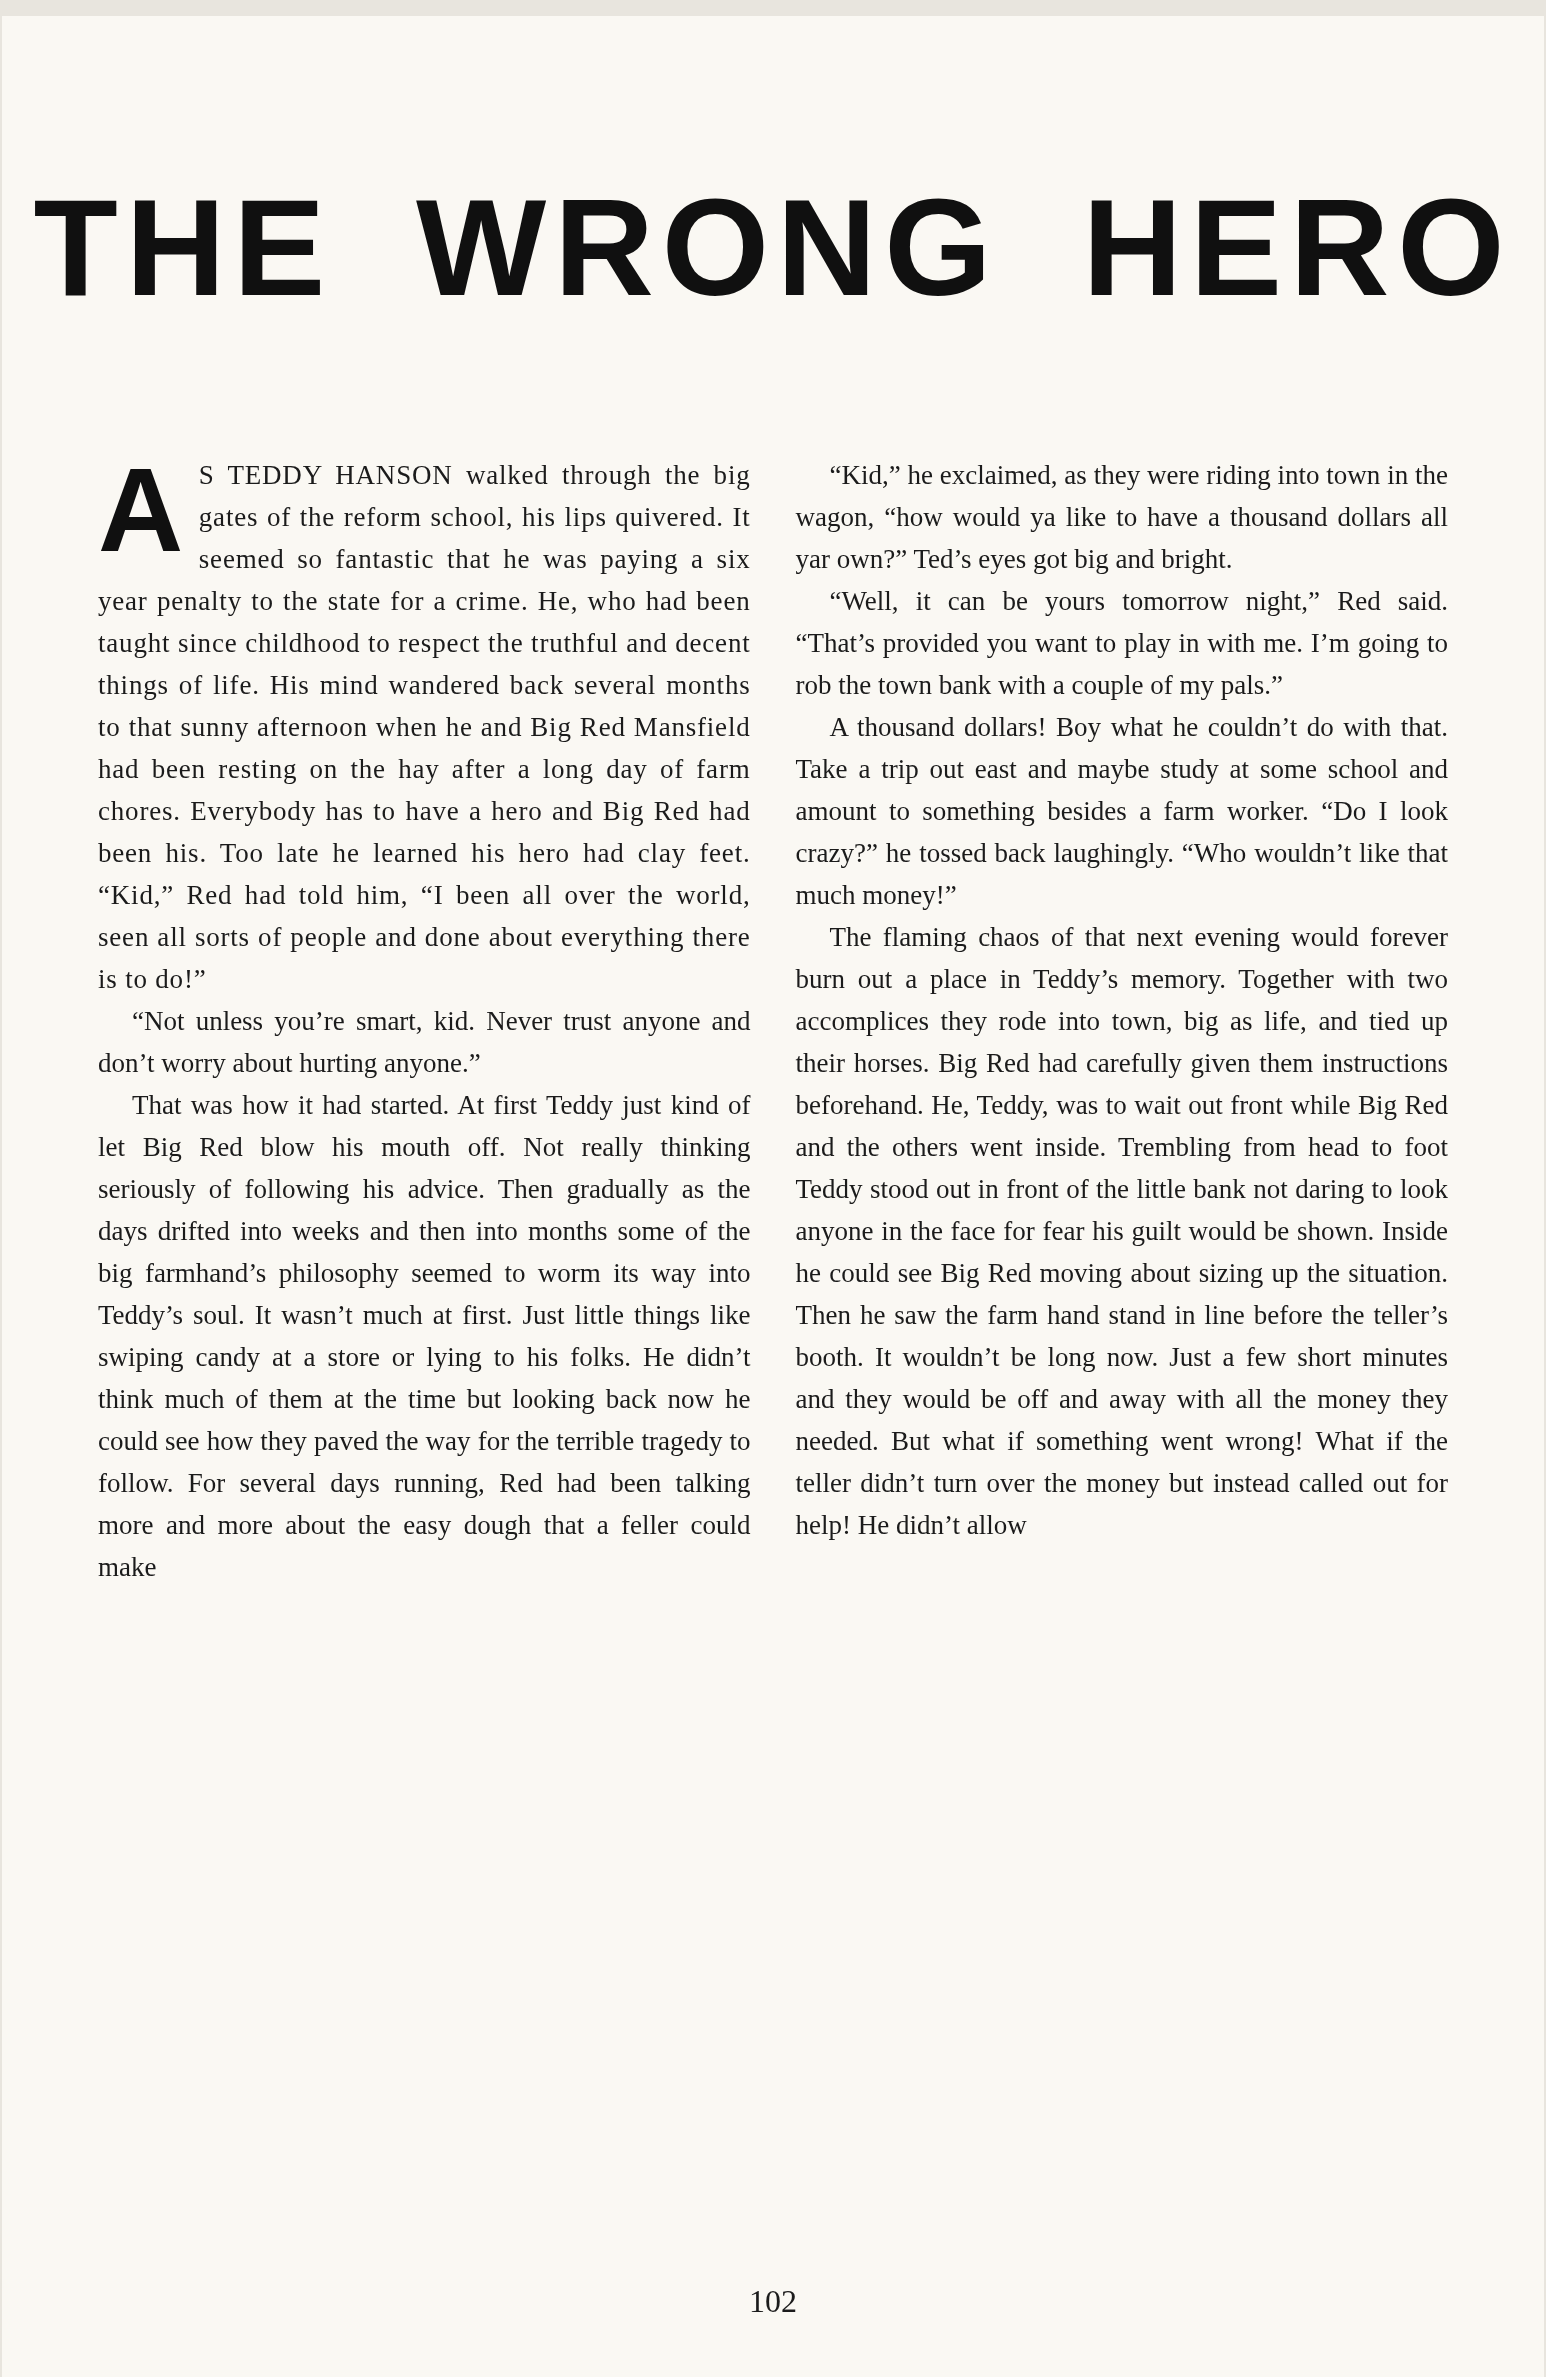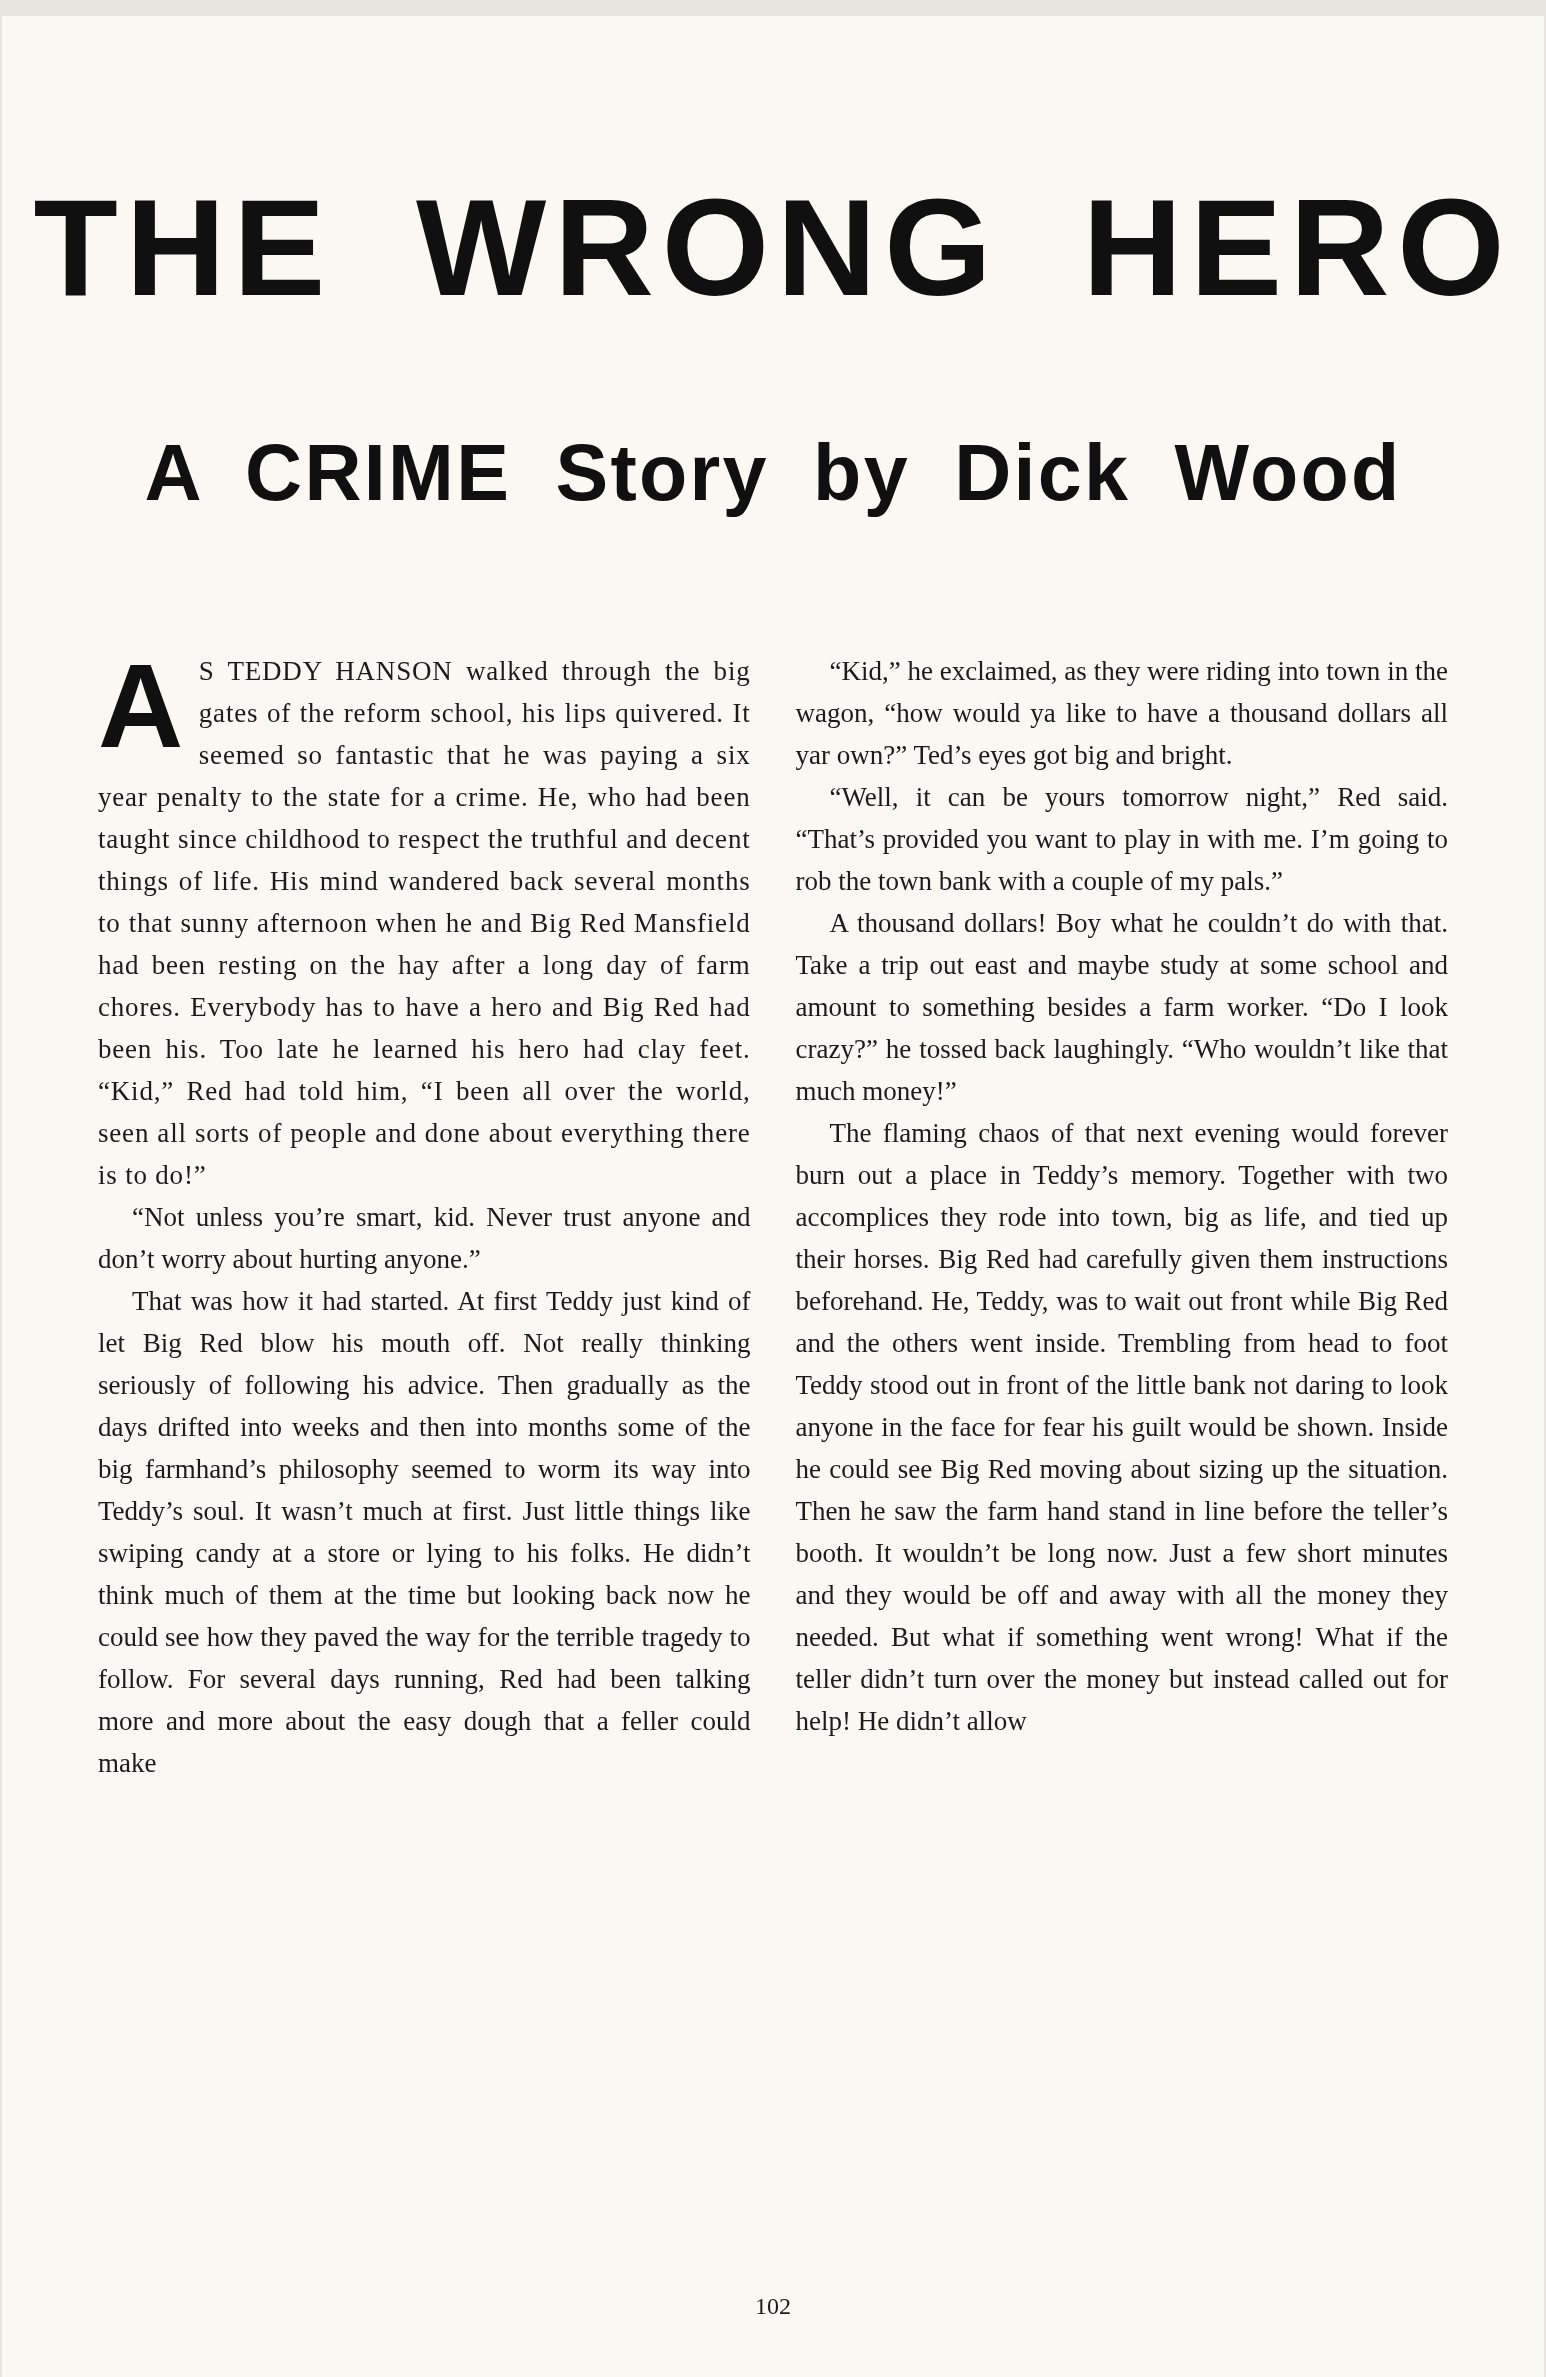--- a/index.html
+++ b/index.html
@@ -73,32 +73,31 @@
   }
   .lead-caps {
     letter-spacing: 0.8px;
   }
   .page-number {
     position: absolute;
     left: 0;
     right: 0;
     bottom: 73px;
     text-align: center;
-    font-size: 24px;
+    font-size: 32px;
     color: #1b1b1b;
   }
 </style>
 </head>
 <body>
 
 <div class="page">
 
   <h1 class="title">THE WRONG HERO</h1>
 
-  <h2 class="subtitle">A CRIME Story by Dick Wood</h2>
 
   <div class="columns">
 
     <div class="col">
       <p><span class="dropcap">A</span><span class="lead-caps">S TEDDY HANSON walked through the big gates of the reform school, his lips quivered. It seemed so fantastic that he was paying a six year penalty to the state for a crime. He, who had been taught since childhood to respect the truthful and decent things of life. His mind wandered back several months to that sunny afternoon when he and Big Red Mansfield had been resting on the hay after a long day of farm chores. Everybody has to have a hero and Big Red had been his. Too late he learned his hero had clay feet. “Kid,” Red had told him, “I been all over the world, seen all sorts of people and done about everything there is to do!”</span></p>
       <p class="indent">“Not unless you’re smart, kid. Never trust anyone and don’t worry about hurting anyone.”</p>
       <p class="indent">That was how it had started. At first Teddy just kind of let Big Red blow his mouth off. Not really thinking seriously of following his advice. Then gradually as the days drifted into weeks and then into months some of the big farmhand’s philosophy seemed to worm its way into Teddy’s soul. It wasn’t much at first. Just little things like swiping candy at a store or lying to his folks. He didn’t think much of them at the time but looking back now he could see how they paved the way for the terrible tragedy to follow. For several days running, Red had been talking more and more about the easy dough that a feller could make</p>
     </div>
 
     <div class="col">

